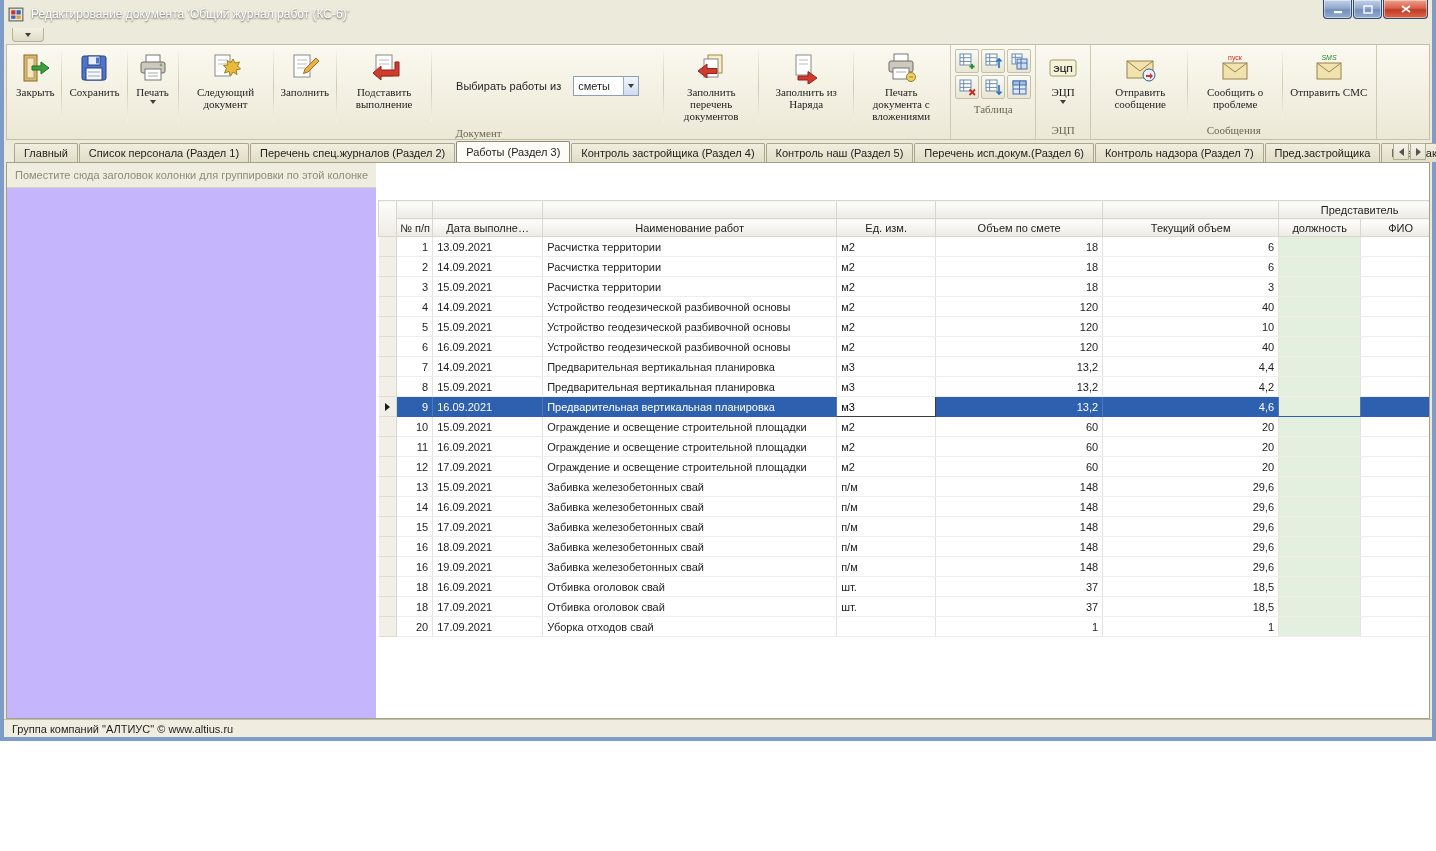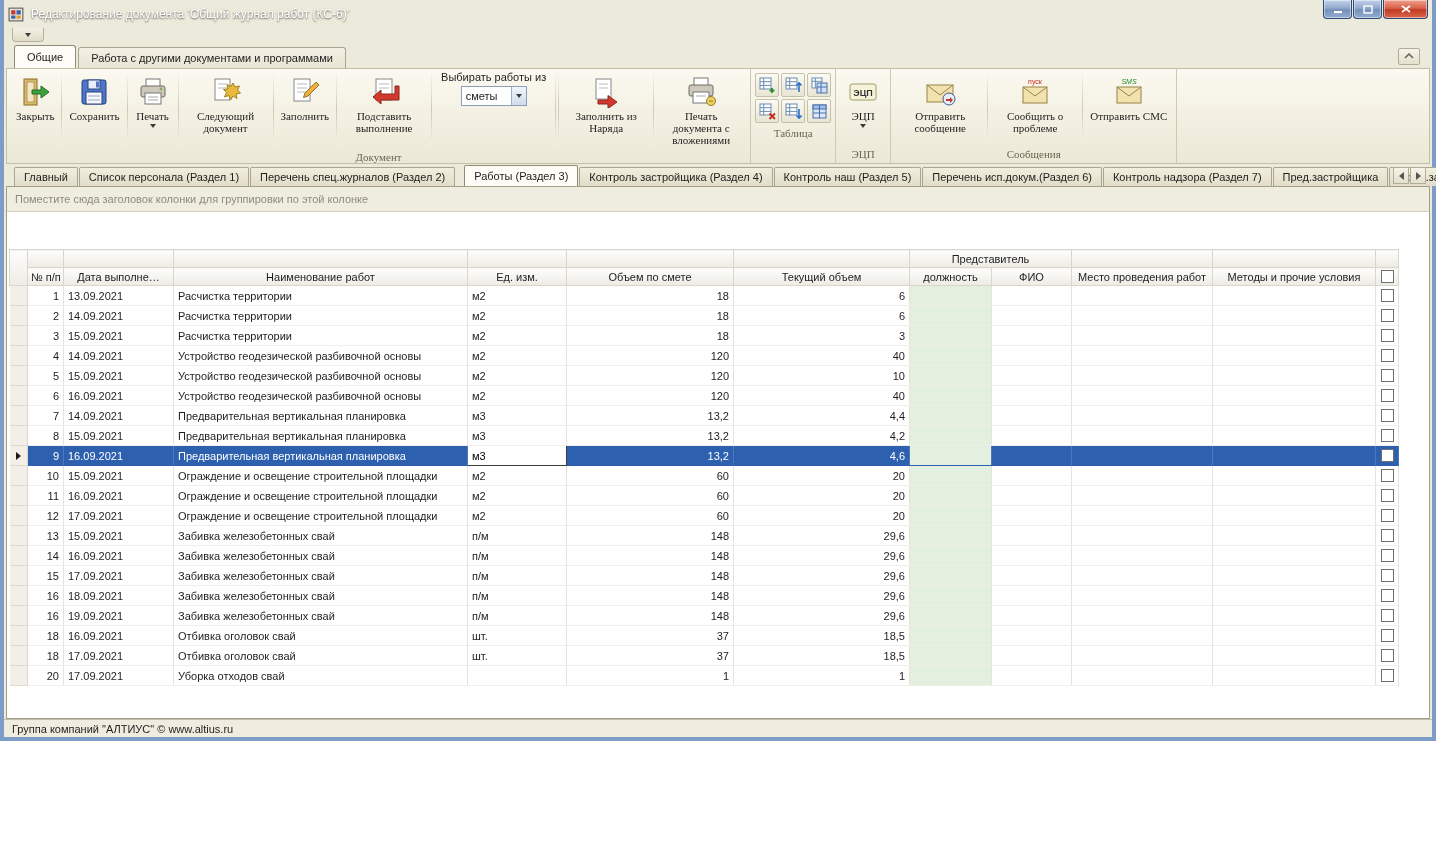--- a/index.html
+++ b/index.html
@@ -30,45 +30,45 @@
   .rgroup { display: flex; flex-direction: column; border-right: 1px solid #cdc9b2; }
   .rgroup-buttons { flex: 1 1 auto; display: flex; align-items: stretch; padding: 2px 3px; }
   .rgroup-caption { text-align: center; font-size: 11px; color: #6a6752; padding: 0 6px 3px; white-space: nowrap; font-family: Liberation Serif, serif; }
   .rbtn { display: flex; flex-direction: column; align-items: center; padding: 4px 5px 2px; max-width: 92px; min-width: 48px; text-align: center; border: 1px solid transparent; border-radius: 2px; cursor: default; }
   .ricon { width: 32px; height: 32px; flex: 0 0 auto; margin-bottom: 2px; }
   .ricon svg { width: 32px; height: 32px; display: block; }
   .rlabel { line-height: 12px; font-family: Liberation Serif, serif; }
   .rsep { width: 1px; background: linear-gradient(#f6f3e8,#cdc9b2,#f6f3e8); margin: 3px 1px; flex: 0 0 auto; }
   .dd-tri { margin-top: 2px; }
 
-  .works-picker { display: flex; align-items: center; gap: 3px; padding: 0 8px; flex-direction: column; }
+  .works-picker { display: flex; align-items: center; gap: 12px; padding: 0 23px; }
   .works-label { white-space: nowrap; }
   .combo { width: 66px; height: 20px; border: 1px solid #8ba0b8; background: #fff; display: flex; align-items: center; }
   .combo-value { flex: 1 1 auto; padding: 0 4px; }
   .combo-btn { width: 15px; height: 18px; background: linear-gradient(#f2f6fb,#cfdcec); border-left: 1px solid #9ab0c8; display: flex; align-items: center; justify-content: center; }
 
   .tbl-grid { display: grid; grid-template-columns: repeat(3, 24px); grid-template-rows: 24px 24px; gap: 2px; align-content: center; padding: 4px; }
   .sbtn { width: 24px; height: 24px; border: 1px solid #c4c0aa; border-radius: 2px; background: linear-gradient(#fbfaf3,#e9e5d4); display: flex; align-items: center; justify-content: center; }
   .sbtn svg { width: 17px; height: 17px; }
 
   
   .tri-down { width: 0; height: 0; border-left: 3px solid transparent; border-right: 3px solid transparent; border-top: 4px solid #3c3c3c; display: inline-block; }
   .tri-left { width: 0; height: 0; border-top: 4px solid transparent; border-bottom: 4px solid transparent; border-right: 5px solid #555; display: inline-block; }
   .tri-right-s { width: 0; height: 0; border-top: 4px solid transparent; border-bottom: 4px solid transparent; border-left: 5px solid #555; display: inline-block; }
   .tri-right { width: 0; height: 0; border-top: 4px solid transparent; border-bottom: 4px solid transparent; border-left: 5px solid #1a1a1a; display: inline-block; }
 
   
   .doc-tabs-row { height: 22px; display: flex; align-items: flex-end; padding: 2px 10px 0 10px; gap: 1px; position: relative; flex: 0 0 auto; }
   .doc-tab { height: 19px; display: flex; align-items: center; padding: 0 9px; border: 1px solid #a9a590; border-bottom: none; border-radius: 2px 2px 0 0; background: linear-gradient(#f1eede,#e2ddc8); white-space: nowrap; }
-  .doc-tab.active { background: #fdfcf7; height: 21px; border-color: #8f8c77; z-index: 2; margin-left: 8px; }
+  .doc-tab.active { background: #fdfcf7; height: 21px; border-color: #8f8c77; z-index: 2; }
   .tab-scrollers { position: absolute; right: 6px; bottom: 2px; display: flex; gap: 1px; }
   .tab-scroll { width: 16px; height: 17px; border: 1px solid #b1ad97; background: linear-gradient(#f7f4e8,#e4e0cc); display: flex; align-items: center; justify-content: center; }
 
   
-  .content { flex: 1 1 auto; margin: 0 2px; border: 1px solid #a39f89; background: #c4b5fd; display: flex; flex-direction: column; overflow: hidden; }
+  .content { flex: 1 1 auto; margin: 0 2px; border: 1px solid #a39f89; background: #c4b5fd; display: flex; flex-direction: row; overflow: hidden; }
   .group-panel { height: 25px; background: #efece0; border-bottom: 1px solid #d6d2c0; display: flex; align-items: center; padding: 0 8px; color: #8f8c7c; flex: 0 0 auto; }
   .grid-wrap { flex: 1 1 auto; background: #fff; padding: 6px 2px 0 2px; overflow: hidden; }
 
   table.grid { border-collapse: collapse; table-layout: fixed; width: 1389px; margin-top: 31px; }
   .grid th { font-weight: normal; background: linear-gradient(#fdfdfc,#edebe4); border: 1px solid #d9d6cd; height: 18px; padding: 0 3px; text-align: center; overflow: hidden; white-space: nowrap; }
   .grid td { height: 20px; padding: 0 4px; border-right: 1px solid #e5e3dd; border-bottom: 1px solid #efeeea; overflow: hidden; white-space: nowrap; }
   .grid td.ind { background: #f1efe7; border-right: 1px solid #d9d6cd; border-bottom: 1px solid #dedbd0; text-align: center; padding: 0; }
   .grid td.r { text-align: right; }
   .grid td.dolzh { background: #e3f0df; }
   tr.selected td { background: #2d60ae; color: #fff; border-right-color: #5077b8; border-bottom-color: #2d60ae; }
@@ -118,29 +118,20 @@
       </div>
     </div>
   </div>
 
   <div class="qat-strip">
     <div class="qat-tab">
         <span class="tri-down"></span>
       </div>
   </div>
 
-  <div class="ribbon-tabs">
-    <div class="rtab active">Общие</div>
-    <div class="rtab">Работа с другими документами и программами</div>
-    <div class="ribbon-collapse">
-      <svg width="10" height="7">
-          <polyline points="1,5 5,1 9,5" fill="none" stroke="#666" stroke-width="1.6"></polyline>
-        </svg>
-    </div>
-  </div>
 
   <div class="ribbon-body">
 
     <div class="rgroup">
       <div class="rgroup-buttons">
         <div class="rbtn">
           <span class="ricon">
             <svg viewBox="0 0 32 32">
                 <rect x="5" y="3" width="13" height="26" fill="#d9b96a" stroke="#8a6a28"></rect>
                 <rect x="8" y="6" width="7" height="20" fill="#f3e7c6" stroke="#b29a5c"></rect>
@@ -219,20 +210,30 @@
         <div class="works-picker">
           <span class="works-label">Выбирать работы из</span>
           <div class="combo">
             <span class="combo-value">сметы</span>
             <span class="combo-btn">
                 <span class="tri-down"></span>
               </span>
           </div>
         </div>
         <div class="rsep"></div>
+        <div class="rbtn">
+          <span class="ricon">
+            <svg viewBox="0 0 32 32">
+                <rect x="13" y="3" width="14" height="18" fill="#f7edc8" stroke="#9a8a50"></rect>
+                <rect x="9" y="7" width="14" height="18" fill="#fff" stroke="#888"></rect>
+                <path d="M3 19 l9 -7 v4.5 h10 v5 h-10 v4.5 z" fill="#d23a2e" stroke="#8e241c"></path>
+              </svg>
+          </span>
+          <span class="rlabel">Заполнить перечень документов</span>
+        </div>
         <div class="rsep"></div>
         <div class="rbtn">
           <span class="ricon">
             <svg viewBox="0 0 32 32">
                 <rect x="6" y="3" width="15" height="20" fill="#fff" stroke="#888"></rect>
                 <line x1="9" y1="8" x2="18" y2="8" stroke="#bbb"></line>
                 <line x1="9" y1="12" x2="18" y2="12" stroke="#bbb"></line>
                 <path d="M8 24 h10 v-4.5 l9 6.5 -9 6.5 v-4.5 h-10z" fill="#d23a2e" stroke="#8e241c"></path>
               </svg>
           </span>

